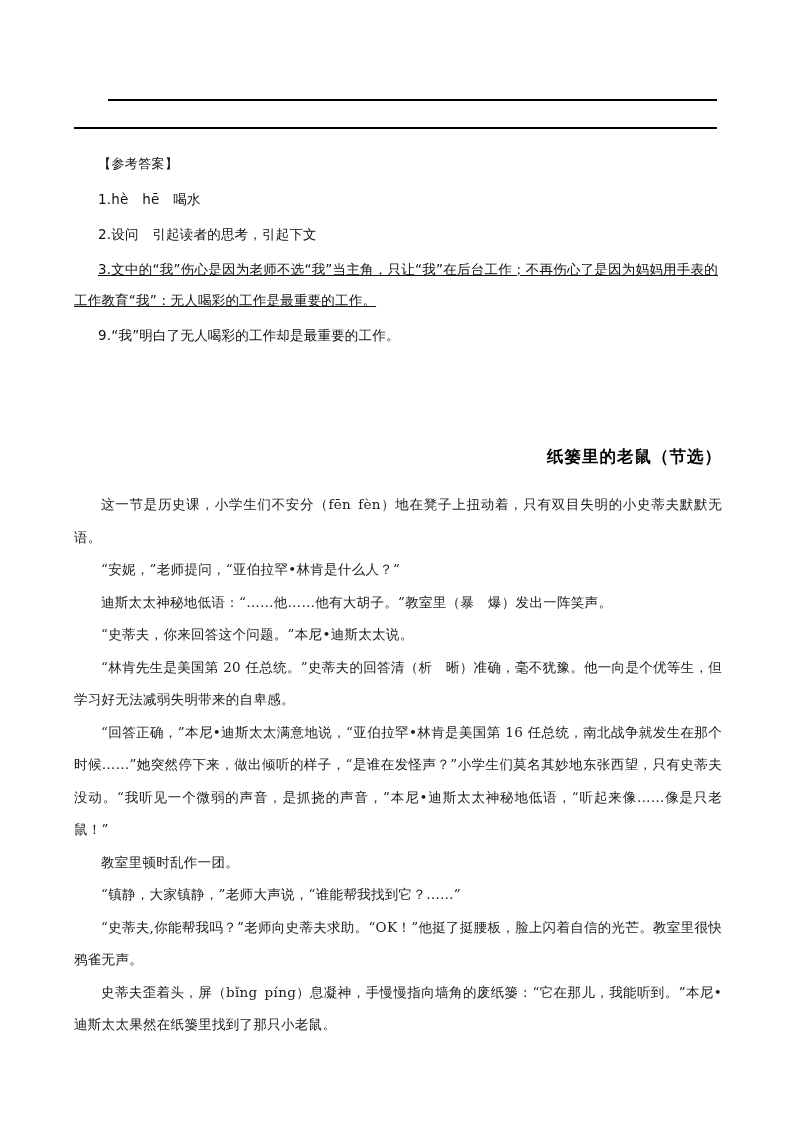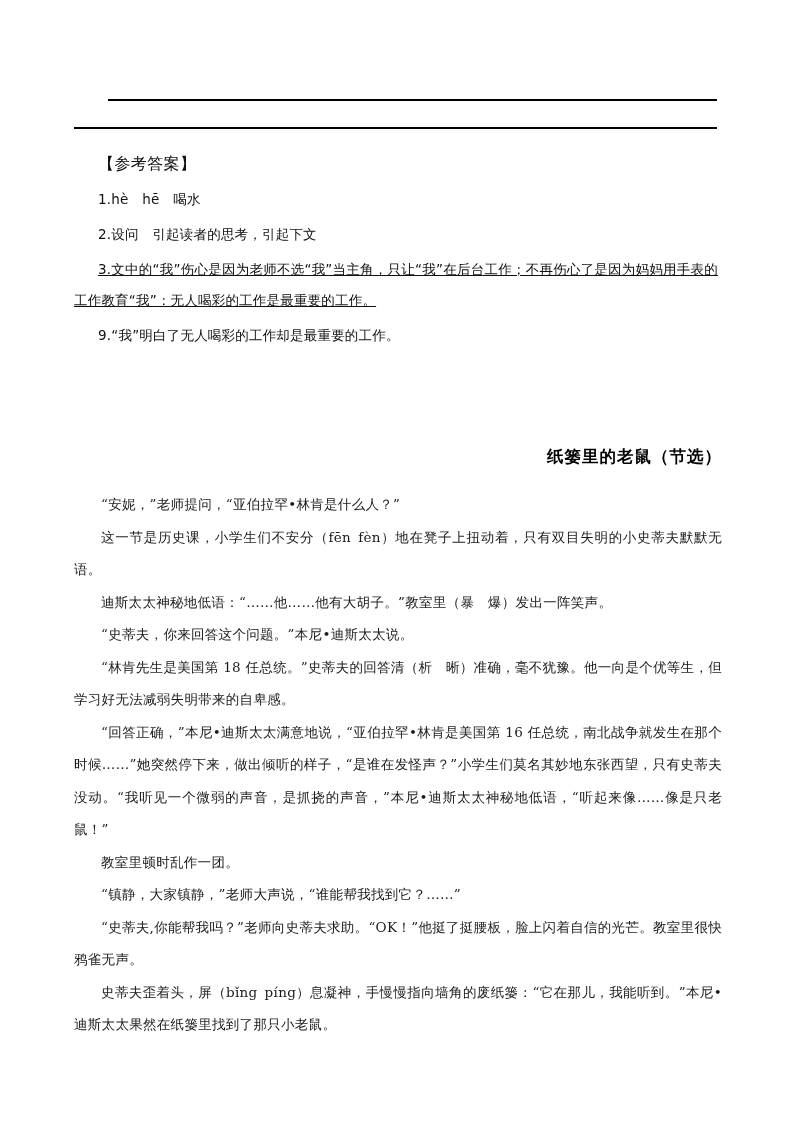--- a/index.html
+++ b/index.html
@@ -49,21 +49,21 @@
     left: 74px;
     top: 148px;
     width: 645px;
     font-family: "DejaVu Sans", "Liberation Sans", sans-serif;
     font-size: 13.5px;
     line-height: 31px;
     color: #111;
   }
   .answer-heading {
     margin: 0 0 5px 24px;
-    font-size: 16px;
+    font-size: 13px;
     font-weight: 500;
     letter-spacing: 0.4px;
   }
   .answer-item {
     margin: 0 1px 4px 0;
     text-indent: 24px;
     text-align: justify;
     text-justify: inter-ideograph;
     letter-spacing: 0.2px;
   }
@@ -119,25 +119,25 @@
 
     <p class="answer-item wrapped">3.文中的“我”伤心是因为老师不选“我”当主角，只让“我”在后台工作；不再伤心了是因为妈妈用手表的工作教育“我”：无人喝彩的工作是最重要的工作。</p>
 
     <p class="answer-item">9.“我”明白了无人喝彩的工作却是最重要的工作。</p>
   </section>
 
   <section class="passage">
     <h1 class="passage-title">纸篓里的老鼠（节选）</h1>
 
     <div class="passage-body">
+      <p class="para">这一节是历史课，小学生们不安分（fēn fèn）地在凳子上扭动着，只有双目失明的小史蒂夫默默无语。</p>
       <p class="para">“安妮，”老师提问，“亚伯拉罕•林肯是什么人？”</p>
-      <p class="para">这一节是历史课，小学生们不安分（fēn fèn）地在凳子上扭动着，只有双目失明的小史蒂夫默默无语。</p>
       <p class="para">迪斯太太神秘地低语：“……他……他有大胡子。”教室里（暴 爆）发出一阵笑声。</p>
       <p class="para">“史蒂夫，你来回答这个问题。”本尼•迪斯太太说。</p>
-      <p class="para">“林肯先生是美国第 18 任总统。”史蒂夫的回答清（析 晰）准确，毫不犹豫。他一向是个优等生，但学习好无法减弱失明带来的自卑感。</p>
+      <p class="para">“林肯先生是美国第 20 任总统。”史蒂夫的回答清（析 晰）准确，毫不犹豫。他一向是个优等生，但学习好无法减弱失明带来的自卑感。</p>
       <p class="para">“回答正确，”本尼•迪斯太太满意地说，“亚伯拉罕•林肯是美国第 16 任总统，南北战争就发生在那个时候……”她突然停下来，做出倾听的样子，“是谁在发怪声？”小学生们莫名其妙地东张西望，只有史蒂夫没动。“我听见一个微弱的声音，是抓挠的声音，”本尼•迪斯太太神秘地低语，“听起来像……像是只老鼠！”</p>
       <p class="para">教室里顿时乱作一团。</p>
       <p class="para">“镇静，大家镇静，”老师大声说，“谁能帮我找到它？……”</p>
       <p class="para">“史蒂夫,你能帮我吗？”老师向史蒂夫求助。“OK！”他挺了挺腰板，脸上闪着自信的光芒。教室里很快鸦雀无声。</p>
       <p class="para">史蒂夫歪着头，屏（bǐng píng）息凝神，手慢慢指向墙角的废纸篓：“它在那儿，我能听到。”本尼•迪斯太太果然在纸篓里找到了那只小老鼠。</p>
     </div>
   </section>
 
 </div>
 

